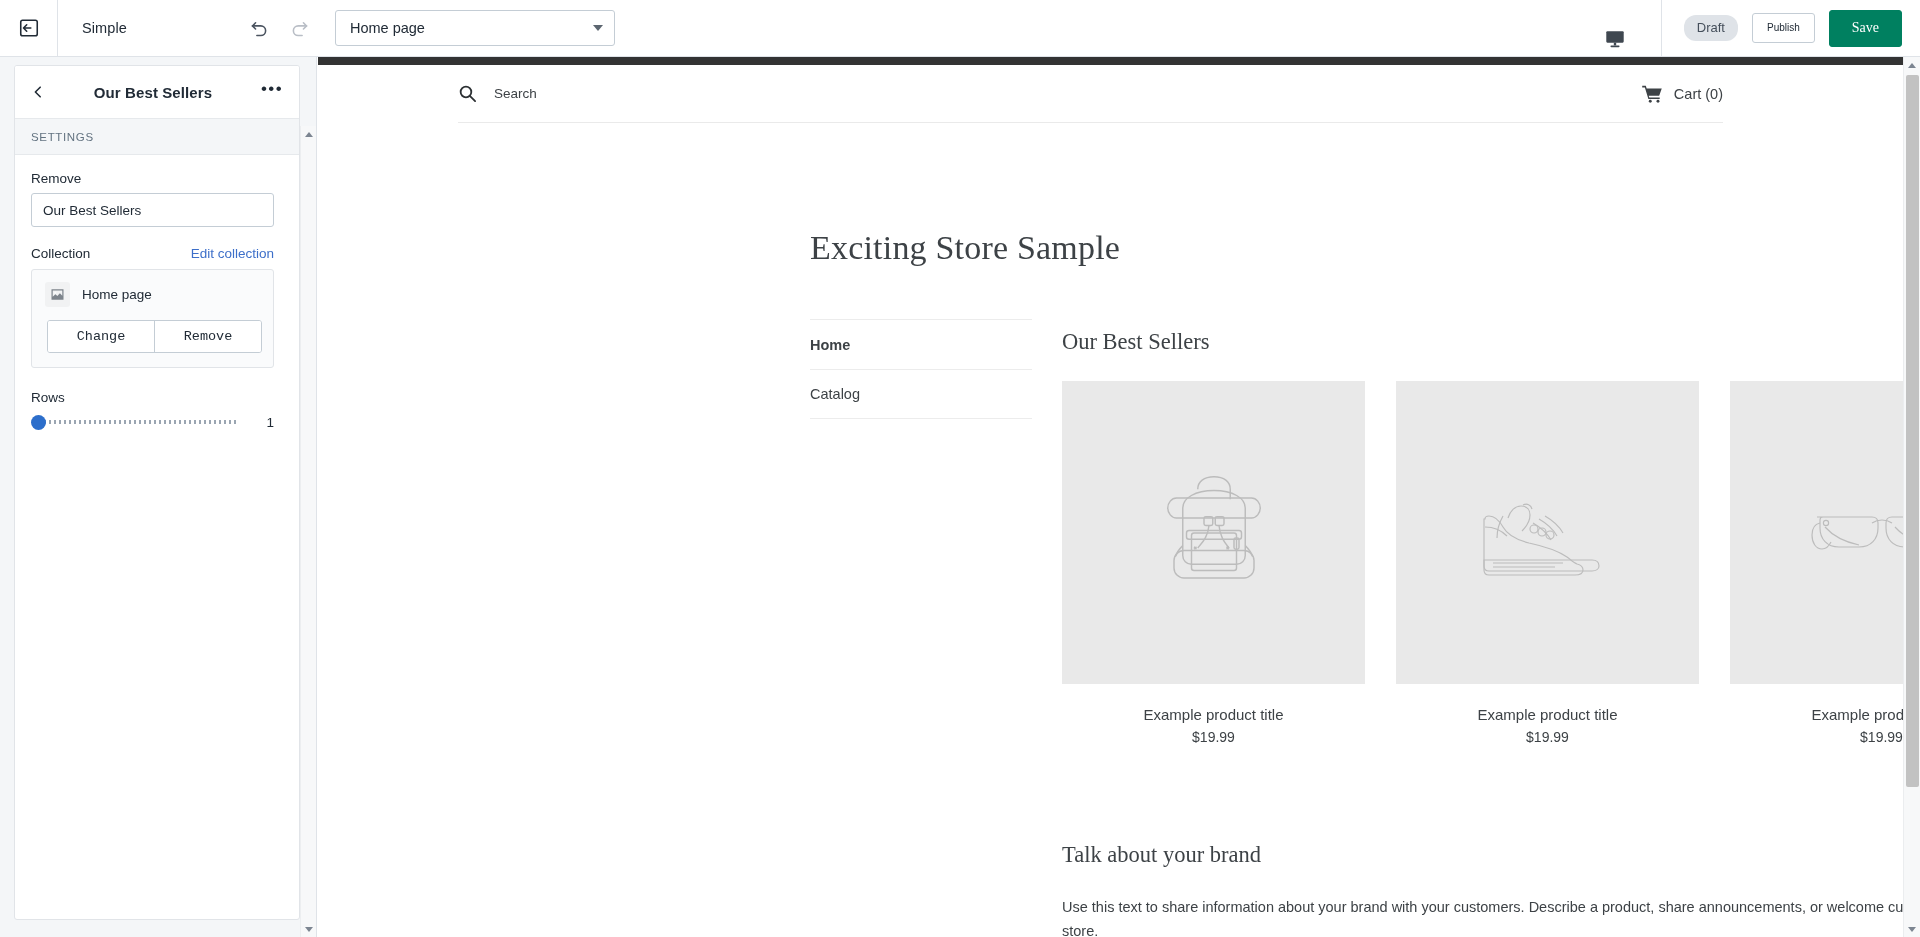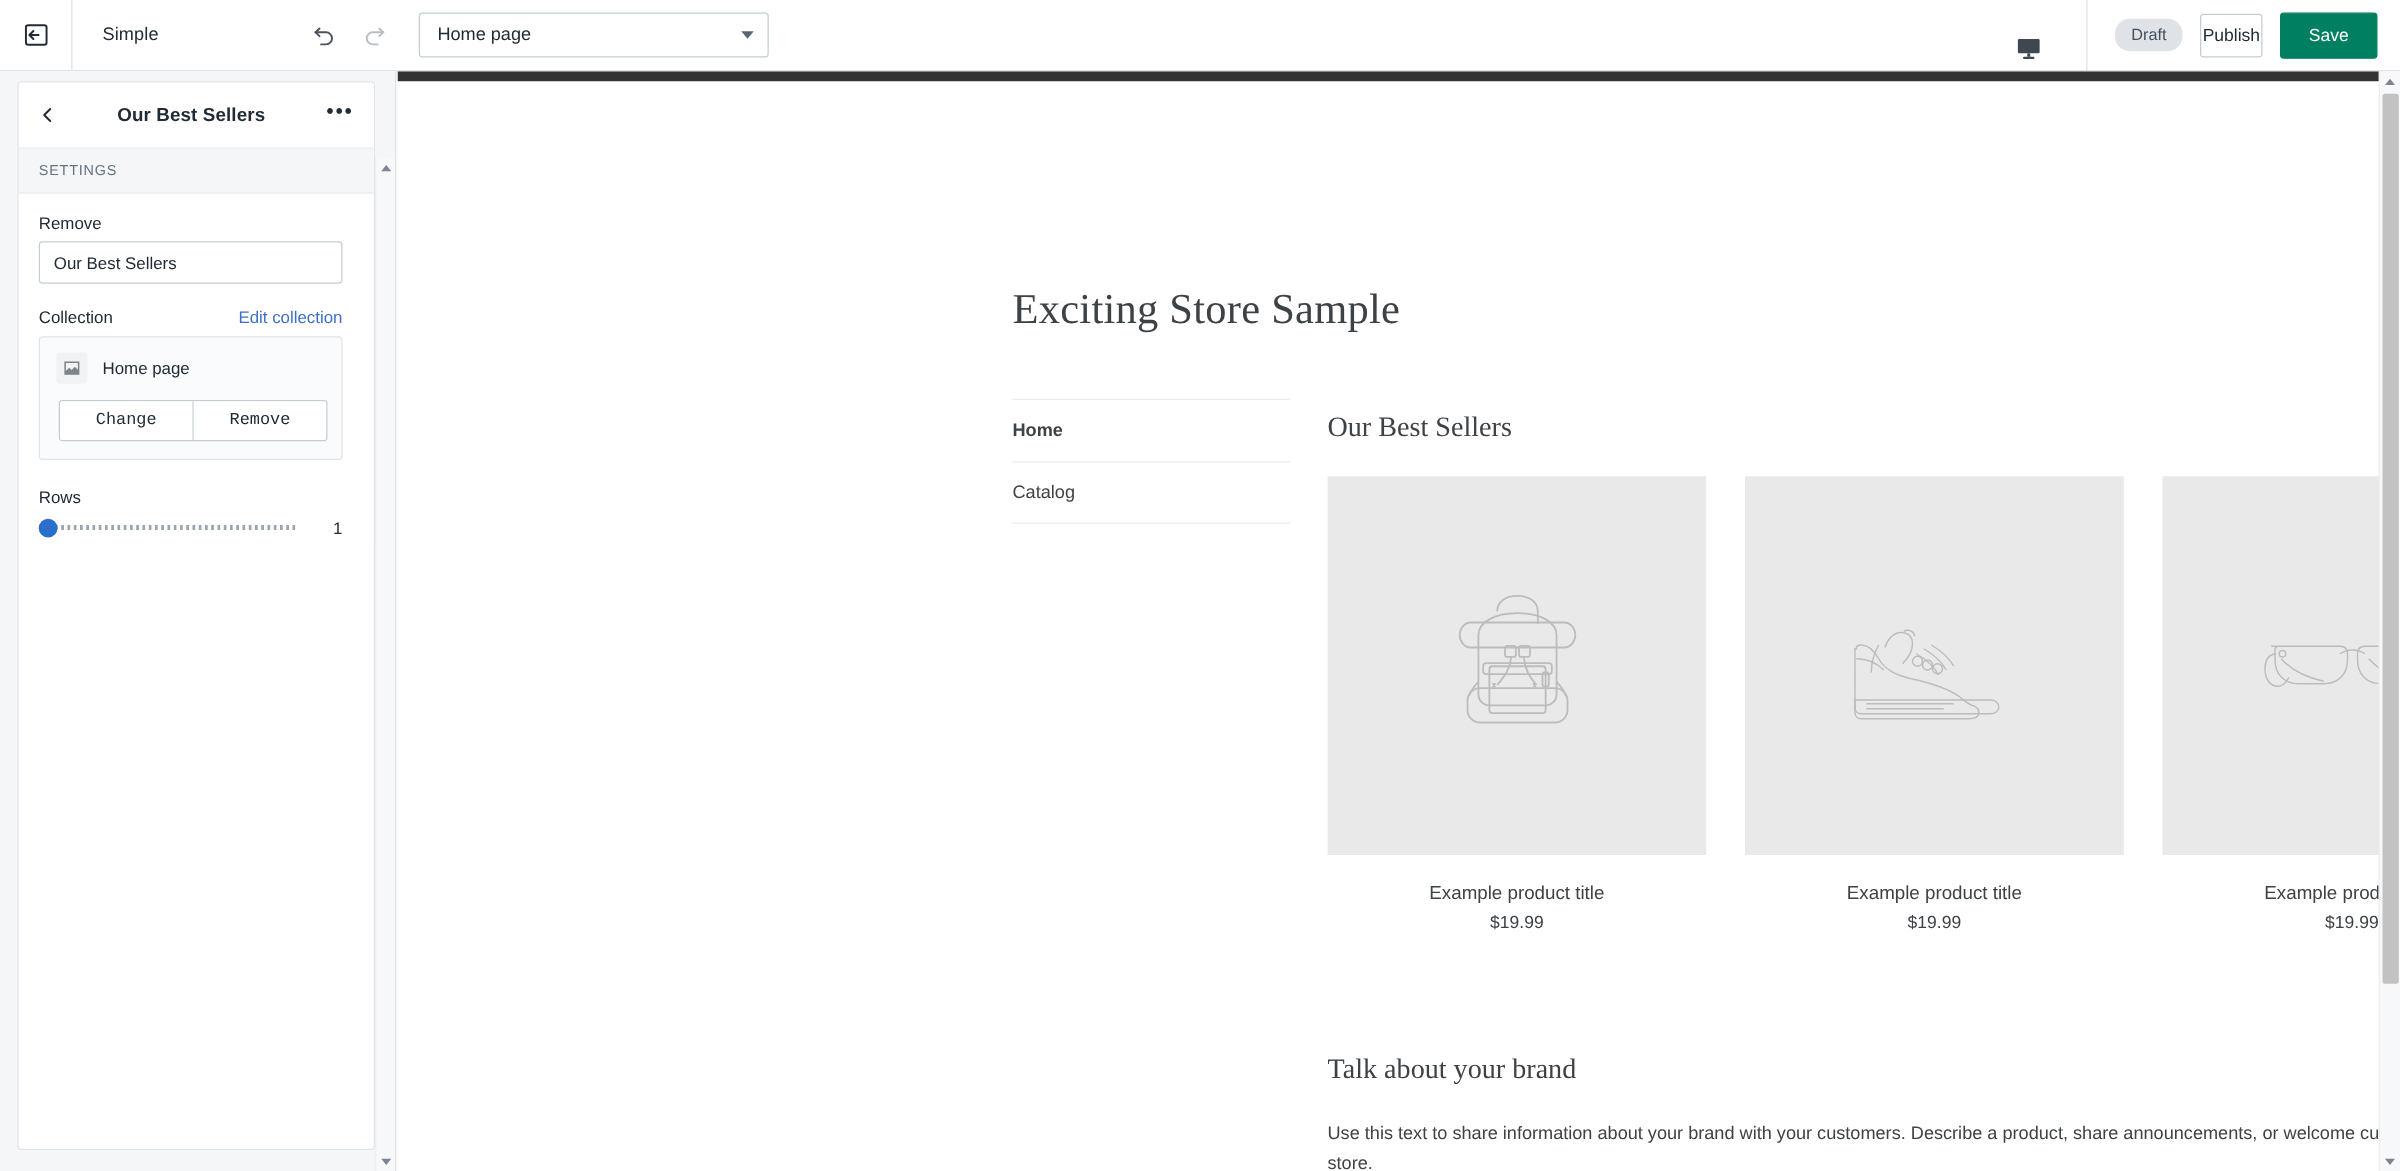--- a/index.html
+++ b/index.html
@@ -63,27 +63,27 @@
   #right-group {
     display: flex; align-items: center; height: 56px;
     border-left: 1px solid #dfe3e8; padding-left: 22px; padding-right: 18px; gap: 14px;
   }
   #draft-badge {
     background: #dfe3e8; color: #454f5b;
     font-size: 13px; border-radius: 12px; padding: 5px 13px 6px;
   }
   #publish-btn {
     background: #ffffff; border: 1px solid #c4cdd5; border-radius: 3px;
-    font-size: 14px; color: #212b36; padding: 8px 1px 9px;
+    font-size: 10px; color: #212b36; padding: 8px 14px 9px;
     cursor: pointer; font-family: inherit;
   }
   #save-btn {
     background: #008060; border: 1px solid #008060; border-radius: 3px;
     font-size: 14px; color: #ffffff; padding: 9px 22px 10px;
-    cursor: pointer; font-family: Liberation Sans, sans-serif; font-weight: 400;
+    cursor: pointer; font-family: Liberation Serif, serif; font-weight: 400;
   }
 
   
   #left-panel {
     position: absolute; left: 0; top: 57px; width: 317px; height: 880px;
     background: #f4f6f8;
     border-right: 1px solid #dfe3e8;
   }
   #panel-card {
     position: absolute; left: 14px; top: 8px; width: 286px; height: 855px;
@@ -387,20 +387,41 @@
       <span class="sb-tri-down"></span>
     </div>
   </div>
 </div>
 
 <div id="preview-area">
   <div id="preview-frame">
 
     <div id="announce-bar"></div>
 
+    <div id="store-header">
+      <div id="search-group">
+        <span id="search-icon">
+          <svg viewBox="0 0 20 20" fill="none" stroke="#2c3033" stroke-width="1.9">
+            <circle cx="8.4" cy="8.4" r="5.6"></circle>
+            <path d="M12.7 12.7L18 18" stroke-linecap="round"></path>
+          </svg>
+        </span>
+        <span id="search-label">Search</span>
+      </div>
+      <div id="cart-group">
+        <span id="cart-icon">
+          <svg viewBox="0 0 24 21" fill="#3d4246">
+            <path d="M0 1h4.2l1 3.2h17.6l-3 8.4H7.6l.6 1.9h12.2v1.8H7.2L3.1 2.8H0V1z"></path>
+            <circle cx="9.4" cy="19" r="1.7"></circle>
+            <circle cx="18.4" cy="19" r="1.7"></circle>
+          </svg>
+        </span>
+        <span id="cart-label">Cart (0)</span>
+      </div>
+    </div>
 
     <div id="nav">
       <div class="nav-item active">Home</div>
       <div class="nav-item last">Catalog</div>
     </div>
 
     <div id="store-title">Exciting Store Sample</div>
 
     <div id="section-heading">Our Best Sellers</div>
 

